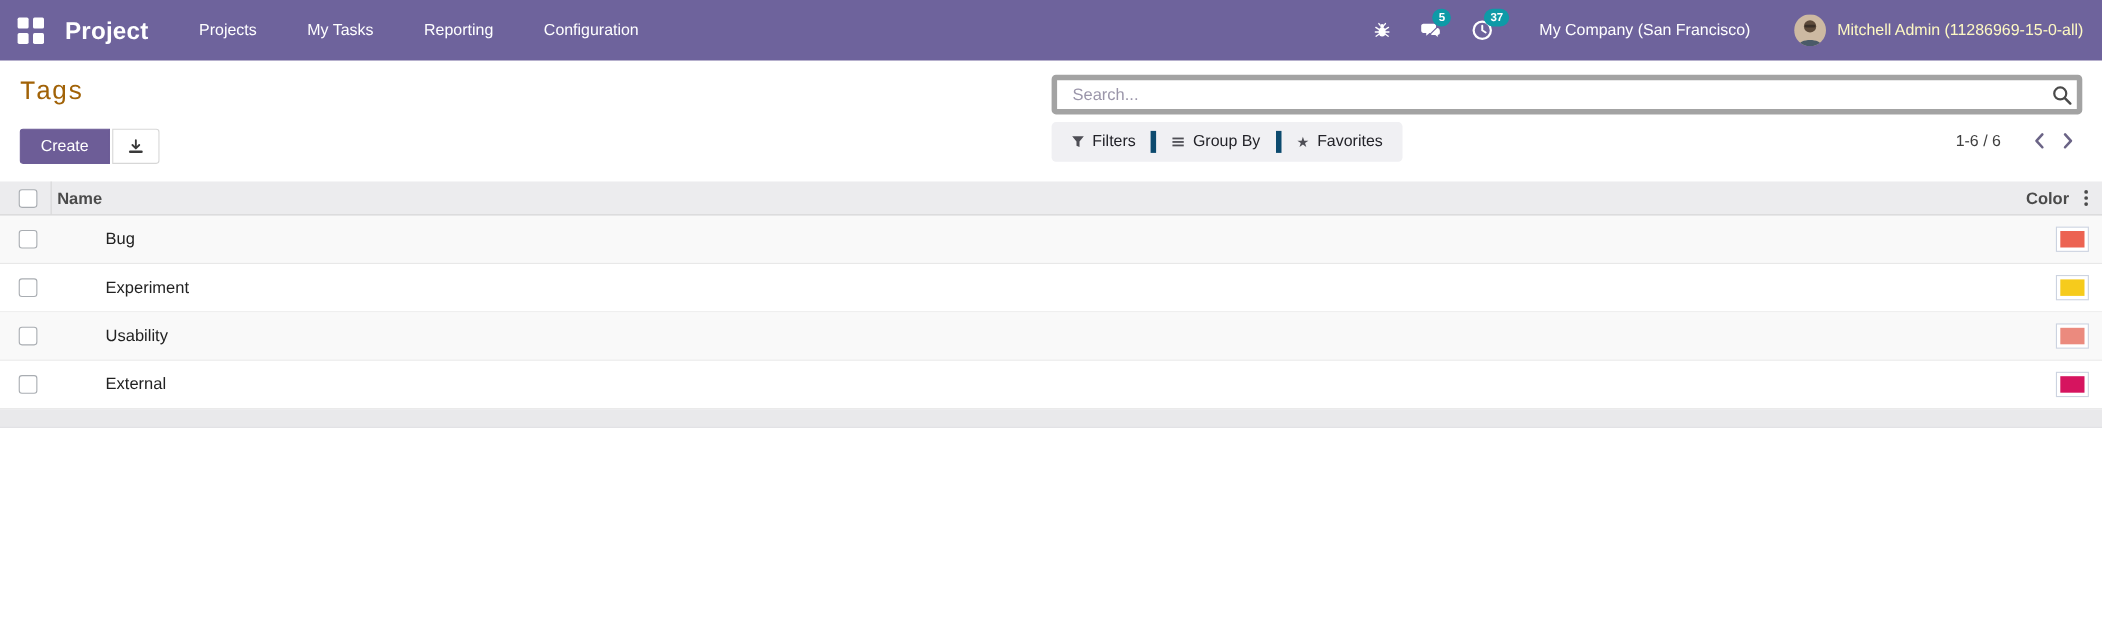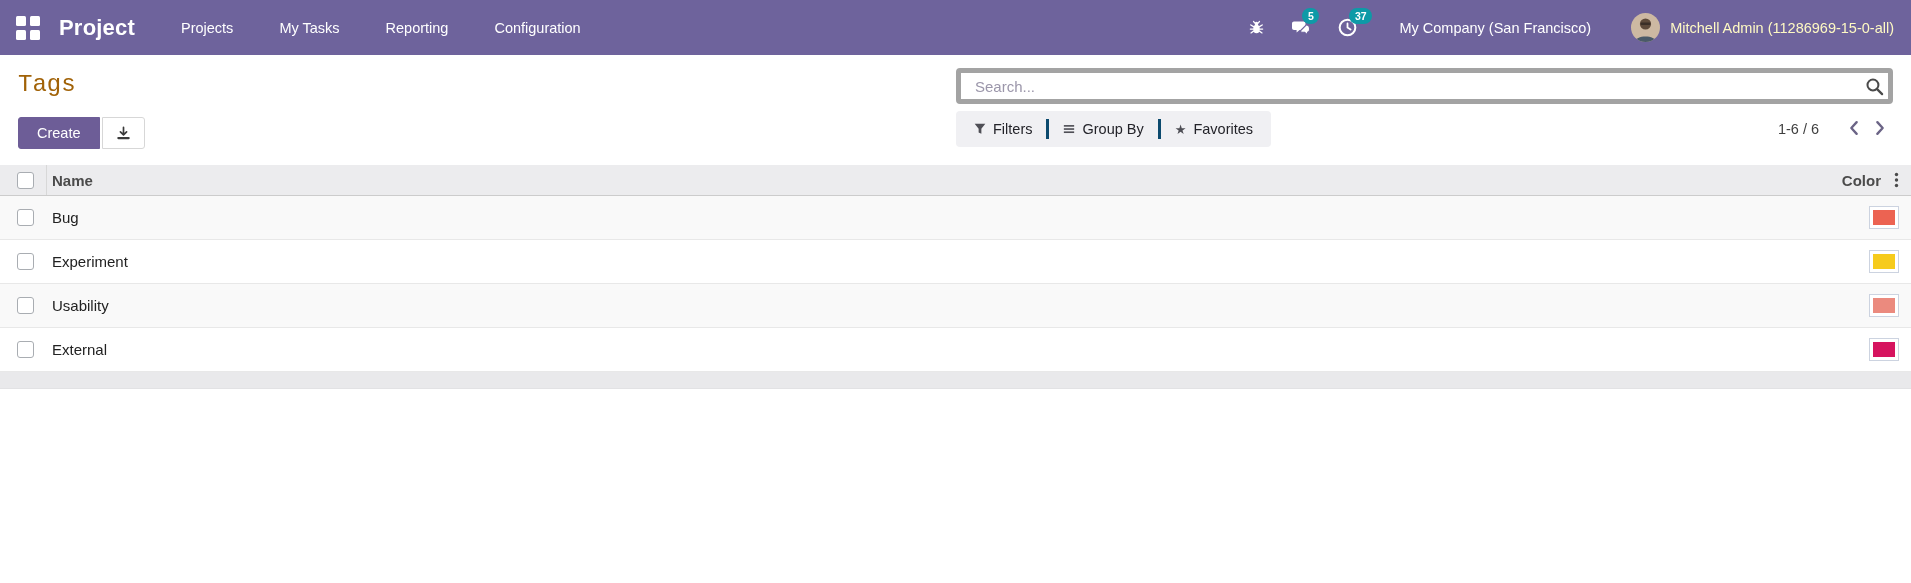--- a/index.html
+++ b/index.html
@@ -96,38 +96,38 @@
   .filter-bar {
     background: #f0f0f3; border-radius: 4px;
     display: flex; height: 36px; align-items: center; padding: 10px 4px;
   }
   .fb-btn {
     display: flex; align-items: center; gap: 7px;
     padding: 0 14px; height: 20px;
     font-size: 14.5px; color: #232329;
     background: none; border: none; cursor: pointer;
   }
-  .fb-btn + .fb-btn { border-left: 3px solid #0c4a6e; }
+  .fb-btn + .fb-btn { border-left: 5px solid #0c4a6e; }
   .star-glyph { font-size: 13px; color: #4e4e55; line-height: 1; }
 
   .pager { margin-left: auto; display: flex; align-items: center; }
   .pager-range { font-size: 14.5px; color: #3f3f3f; margin-right: 22px; }
   .pager-btn { background: none; border: none; cursor: pointer; padding: 2px 6px; }
 
   
   .list { width: 100%; margin-top: 16px; }
   .list-header {
     display: flex; align-items: center; height: 31px;
     background: #ececee; border-bottom: 1px solid #cccccc;
     font-weight: 700; font-size: 15px; color: #4b4b4b;
   }
   .list-row {
     display: flex; align-items: center; height: 44px;
     border-bottom: 1px solid #e8e8e8;
-    font-size: 15px; color: #222; background: #fff; cursor: pointer;
+    font-size: 15px; color: #222; background: #fff; cursor: pointer; gap: 44px;
   }
   .list-body .list-row:nth-child(odd) { background: #f9f9f9; }
 
   .cell-check { width: 47px; padding-left: 17px; display: flex; align-items: center; align-self: stretch; }
   .list-header .cell-check { border-right: 1px solid #d8d8d8; }
   .checkbox {
     width: 17px; height: 17px; border: 1px solid #a9adb2; border-radius: 3px;
     background: #fff; cursor: pointer; appearance: none; -webkit-appearance: none;
   }
   .cell-name { flex: 1; padding-left: 5px; }

